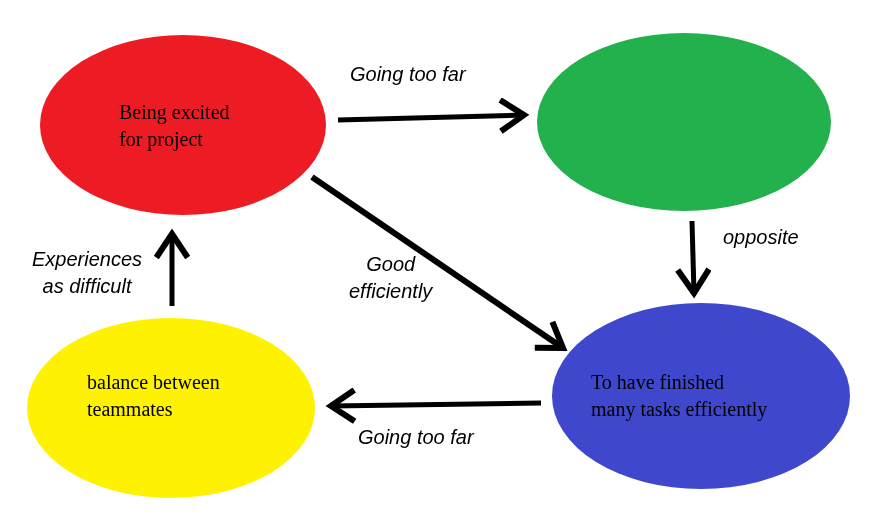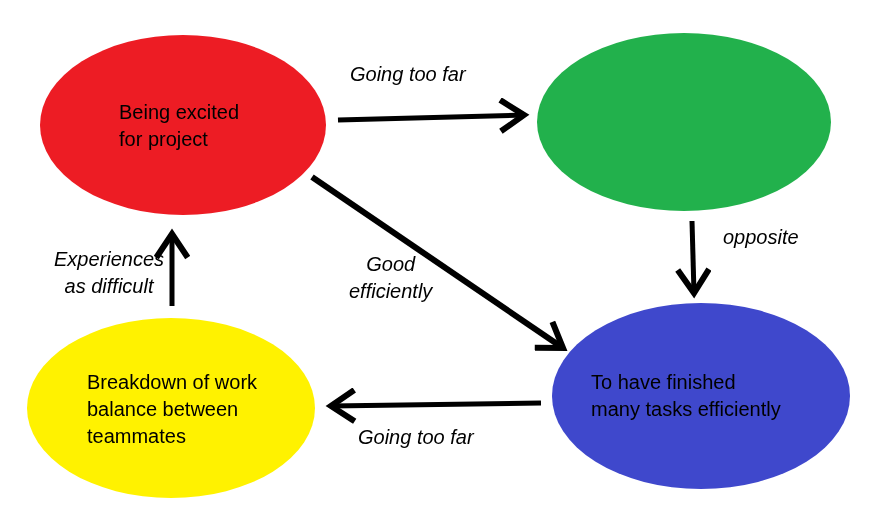--- a/index.html
+++ b/index.html
@@ -20,20 +20,21 @@
     left: 0;
     top: 0;
   }
   .node-text {
     position: absolute;
     color: #000000;
     font-size: 20px;
     line-height: 27px;
     white-space: nowrap;
     text-align: left;
+    font-family: Liberation Serif, serif;
   }
   .edge-label {
     position: absolute;
     color: #000000;
     font-size: 20px;
     font-style: italic;
     line-height: 27px;
     white-space: nowrap;
     text-align: center;
   }
@@ -69,36 +70,35 @@
 
   <div class="node-text" style="left:615px; top:97px;">
   </div>
 
   <div class="node-text" style="left:591px; top:369px;">
     <div>To have finished</div>
     <div>many tasks efficiently</div>
   </div>
 
   <div class="node-text" style="left:87px; top:369px;">
-    <div>Breakdown of work</div>
     <div>balance between</div>
     <div>teammates</div>
   </div>
 
   <div class="edge-label" style="left:350px; top:61px;">Going too far</div>
 
   <div class="edge-label" style="left:723px; top:224px;">
     <div>opposite</div>
   </div>
 
   <div class="edge-label" style="left:349px; top:251px;">
     <div>Good</div>
     <div>efficiently</div>
   </div>
 
   <div class="edge-label" style="left:358px; top:424px;">Going too far</div>
 
-  <div class="edge-label" style="left:54px; top:246px;">
+  <div class="edge-label" style="left:32px; top:246px;">
     <div>Experiences</div>
     <div>as difficult</div>
   </div>
 
 </div>
 
 </body></html>

